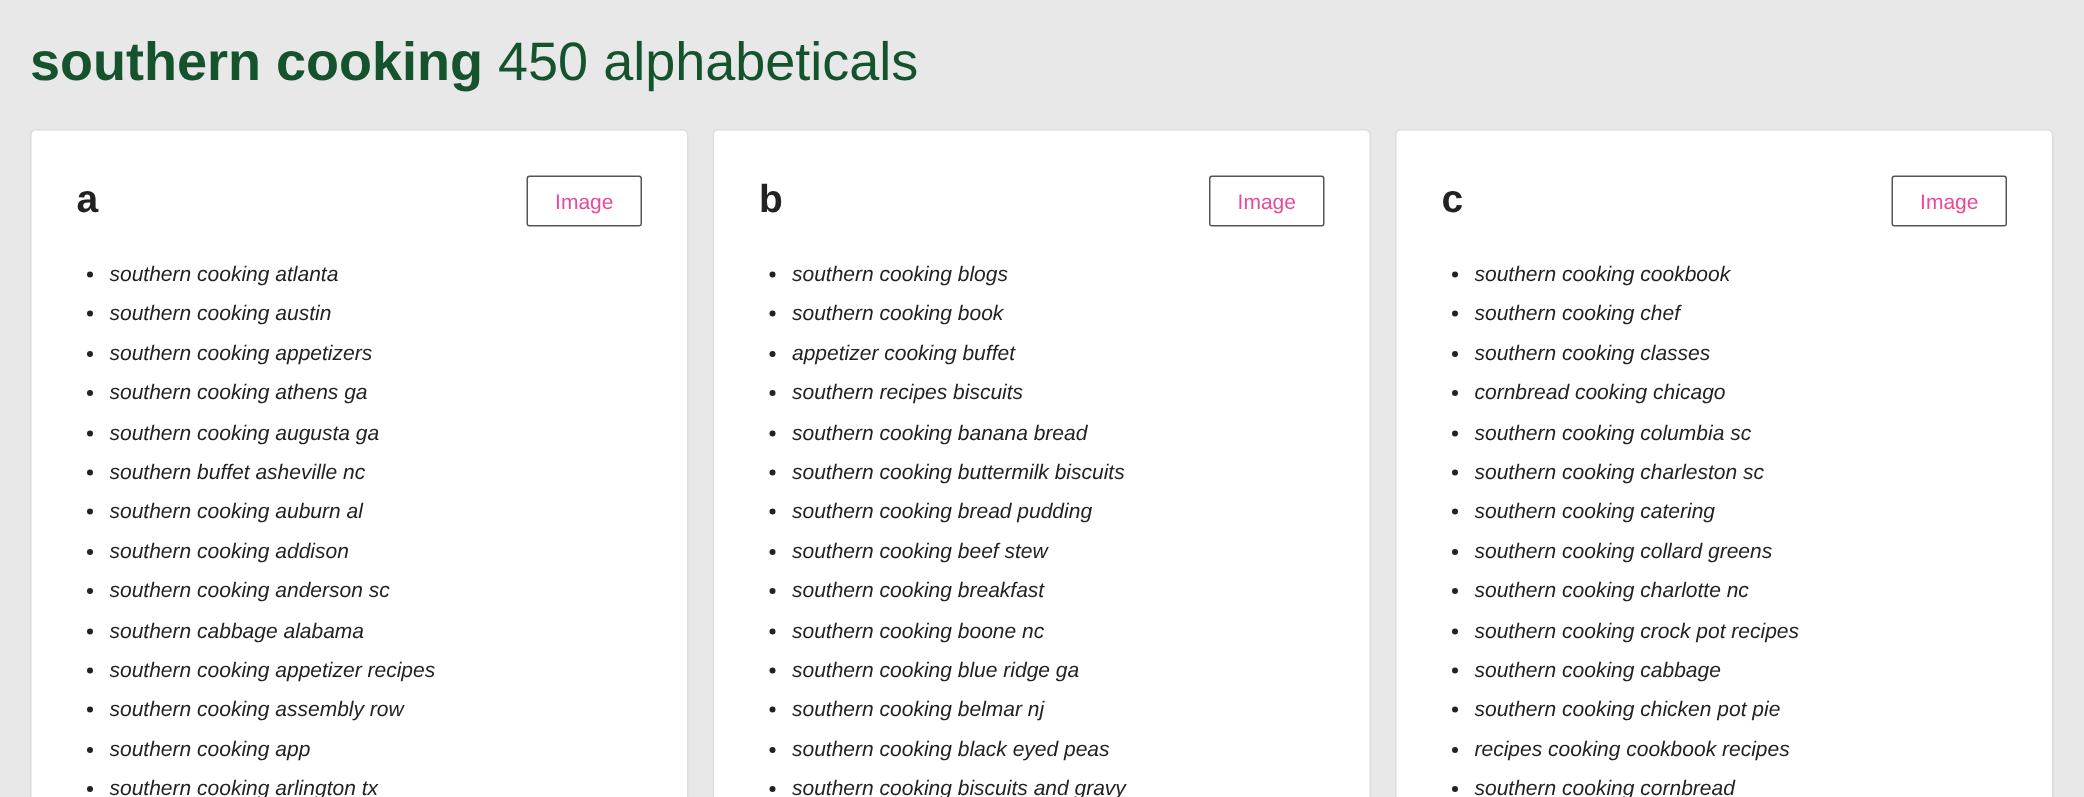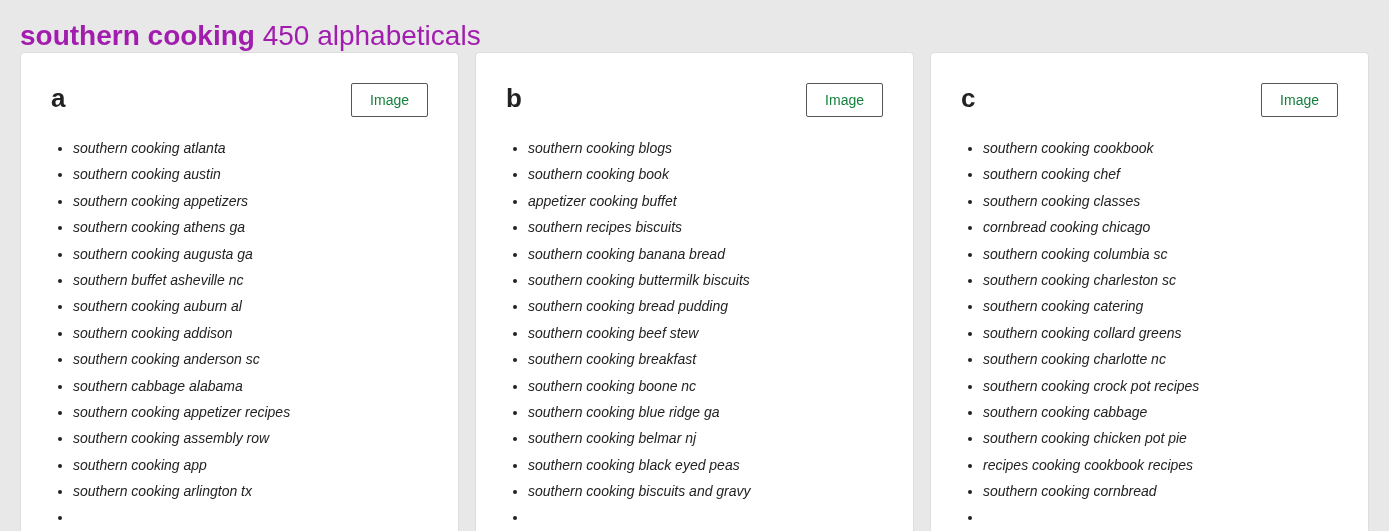--- a/index.html
+++ b/index.html
@@ -4,23 +4,24 @@
   <style>
     * { box-sizing: border-box; margin: 0; padding: 0; }
     body {
       font-family: Arial, sans-serif;
       background-color: #e8e8e8;
       padding: 20px;
       font-size: 14px;
       color: #222;
     }
     .page-title {
-      font-size: 28px;
+      font-size: 36px;
       font-weight: normal;
-      color: #a21caf;
+      margin-bottom: 24px;
+      color: #14532d;
     }
     .page-title strong {
       font-weight: bold;
     }
     .columns-container {
       display: flex;
       gap: 16px;
     }
     .column-card {
       background: #fff;
@@ -41,21 +42,21 @@
       font-weight: bold;
       color: #222;
     }
     .image-button {
       border: 1px solid #555;
       background: #fff;
       padding: 8px 18px;
       font-size: 14px;
       cursor: pointer;
       border-radius: 2px;
-      color: #15803d;
+      color: #ec4899;
     }
     .item-list {
       list-style: disc;
       padding-left: 22px;
     }
     .item-list li {
       margin-bottom: 4px;
       line-height: 1.6;
       color: #222;
       font-size: 14px;

